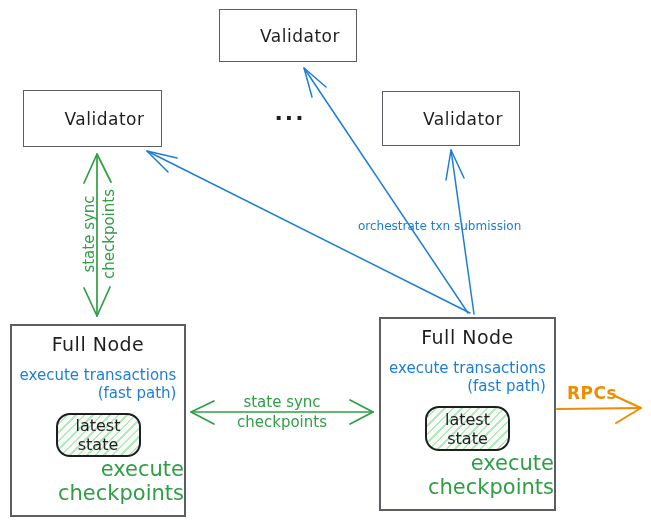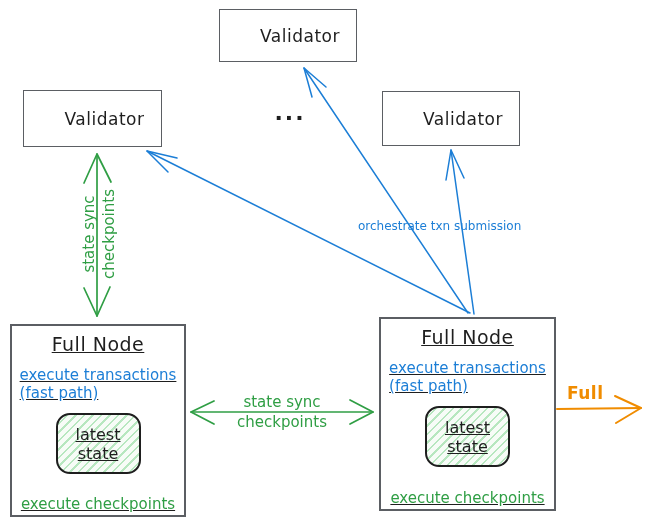--- a/index.html
+++ b/index.html
@@ -17,30 +17,30 @@
   .stroke-blue{stroke:var(--blue);stroke-width:1.5;}
   .stroke-orange{stroke:var(--orange);stroke-width:2;}
 
   .box{position:absolute;background:#ffffff;border:1.6px solid var(--border);
        display:flex;align-items:center;justify-content:center;z-index:2;}
   .validator{font-size:17px;letter-spacing:.5px;padding-left:24px;}
   .v-left{left:23px;top:90px;width:139px;height:57px;}
   .v-mid{left:219px;top:9px;width:138px;height:53px;}
   .v-right{left:382px;top:91px;width:138px;height:55px;}
 
-  .fullnode{flex-direction:column;justify-content:flex-start;border-width:2px;text-align:left;text-decoration:underline;}
+  .fullnode{flex-direction:column;justify-content:flex-start;border-width:2px;text-align:right;}
   .fn-left{left:10px;top:324px;width:176px;height:193px;}
   .fn-right{left:379px;top:317px;width:177px;height:194px;}
   .fn-title{margin-top:7px;font-size:19px;letter-spacing:.5px;}
   .fn-exec{margin-top:11px;font-size:15px;line-height:18px;color:var(--blue);}
   .state-box{margin-top:11px;width:85px;height:61px;border:2px solid var(--ink);border-radius:14px;
              display:flex;flex-direction:column;align-items:center;justify-content:center;
              font-size:16px;line-height:19px;background-color:#f7fcf7;
              background-image:repeating-linear-gradient(135deg, rgba(64,192,87,.35) 0 1.6px, transparent 1.6px 6px);}
-  .fn-footer{margin-top:auto;margin-bottom:2px;font-size:15px;color:var(--green);}
+  .fn-footer{margin-top:auto;margin-bottom:10px;font-size:21px;color:var(--green);}
 
   .ellipsis{position:absolute;left:274px;top:100px;width:32px;text-align:center;
             font-size:22px;font-weight:bold;letter-spacing:2px;z-index:2;}
 
   .edge-label{position:absolute;z-index:3;text-align:center;}
   .lbl-green{color:var(--green);font-size:15px;line-height:20px;}
   .lbl-vertical{left:53px;top:214px;width:92px;height:40px;transform:rotate(-90deg);}
   .lbl-horizontal{left:227px;top:392px;width:110px;}
   .lbl-orchestrate{left:358px;top:219px;white-space:nowrap;color:var(--blue);font-size:12px;}
   .lbl-rpcs{left:567px;top:383px;color:var(--orange);font-size:17px;font-weight:bold;letter-spacing:.5px;}
@@ -126,15 +126,15 @@
     <div>checkpoints</div>
   </div>
 
   <div class="edge-label lbl-green lbl-horizontal">
     <div>state sync</div>
     <div>checkpoints</div>
   </div>
 
   <div class="edge-label lbl-orchestrate">orchestrate txn submission</div>
 
-  <div class="edge-label lbl-rpcs">Full</div>
+  <div class="edge-label lbl-rpcs">RPCs</div>
 
 </div>
 
 </body></html>

